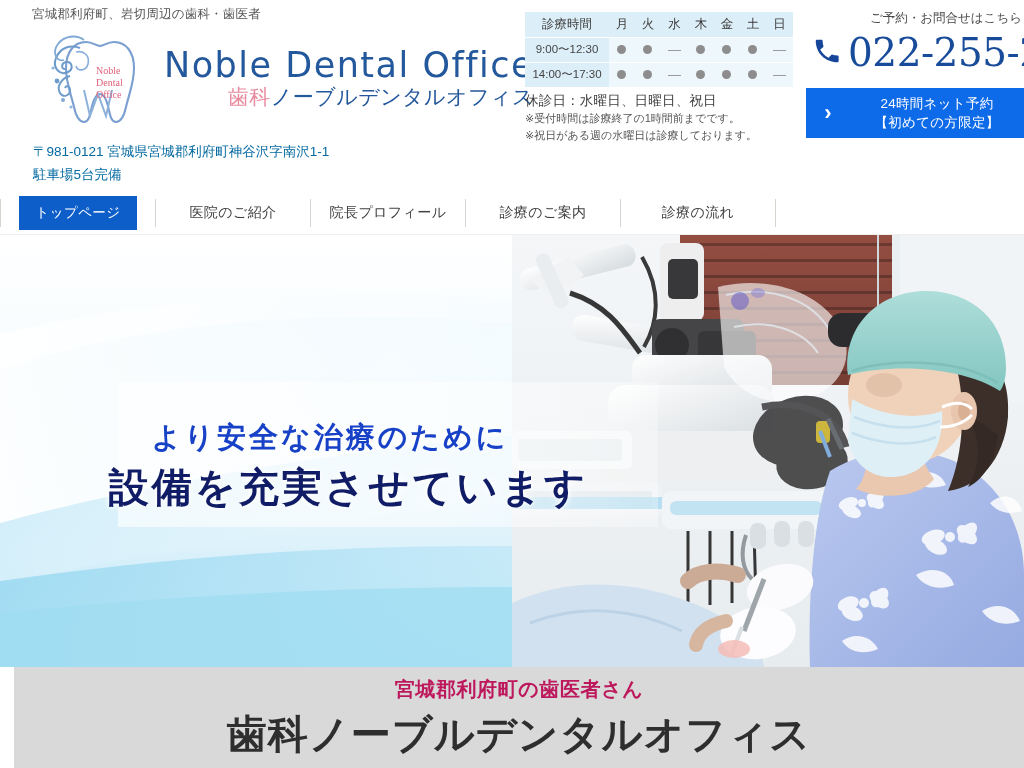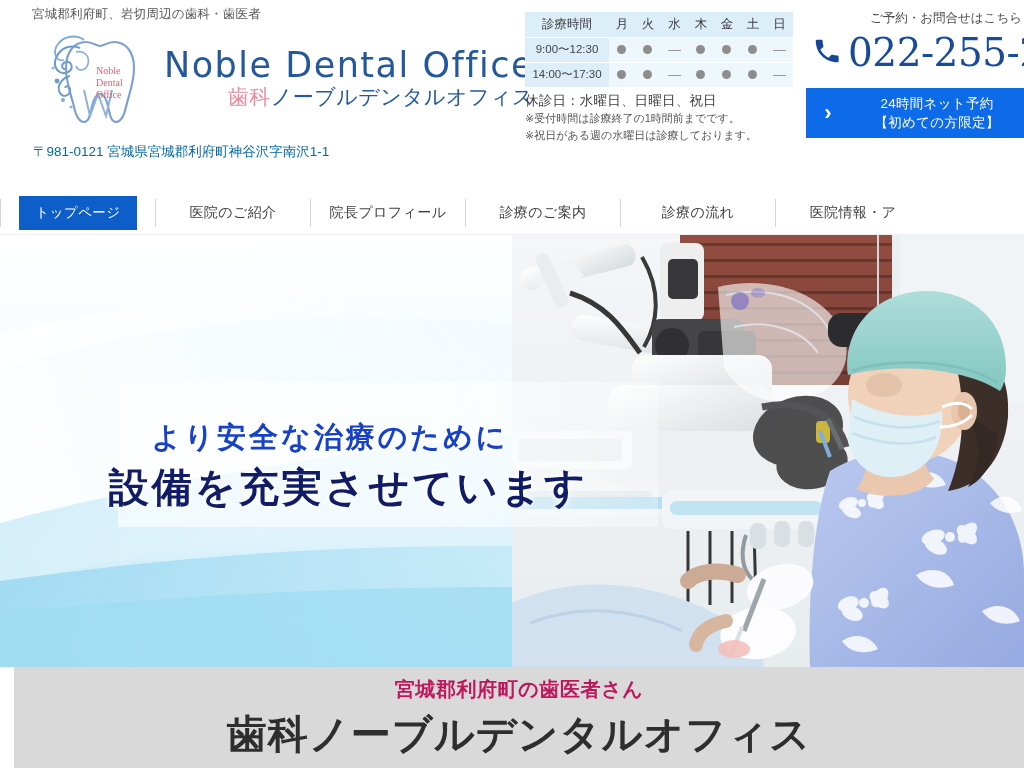--- a/index.html
+++ b/index.html
@@ -176,20 +176,21 @@
       <div class="logo-text">
         <div class="logo-en">Noble Dental Office</div>
         <div class="logo-jp">
           <span class="pink">歯科</span><span class="navy">ノーブルデンタルオフィス</span>
         </div>
       </div>
     </div>
 
     <div class="address">
       <div>〒981-0121 宮城県宮城郡利府町神谷沢字南沢1-1</div>
+      <div>駐車場5台完備</div>
     </div>
 
     <div class="schedule">
       <table class="hours">
         <thead>
           <tr>
             <th>診療時間</th>
             <th>月</th>
             <th>火</th>
             <th>水</th>
@@ -252,21 +253,20 @@
     <div class="nav-item active">トップページ</div>
     <div class="nav-sep"></div>
     <div class="nav-item">医院のご紹介</div>
     <div class="nav-sep"></div>
     <div class="nav-item">院長プロフィール</div>
     <div class="nav-sep"></div>
     <div class="nav-item">診療のご案内</div>
     <div class="nav-sep"></div>
     <div class="nav-item">診療の流れ</div>
     <div class="nav-sep"></div>
-    <div class="nav-item">医院情報・ア</div>
   </nav>
 
   <div class="hero">
 
     <div class="hero-wave">
       <svg width="1024" height="432" viewBox="0 0 1024 432" preserveAspectRatio="none">
         <defs>
           <linearGradient id="bgGrad" x1="0" y1="0" x2="0" y2="1">
             <stop offset="0%" stop-color="#ffffff"></stop>
             <stop offset="42%" stop-color="#f3fbfe"></stop>

